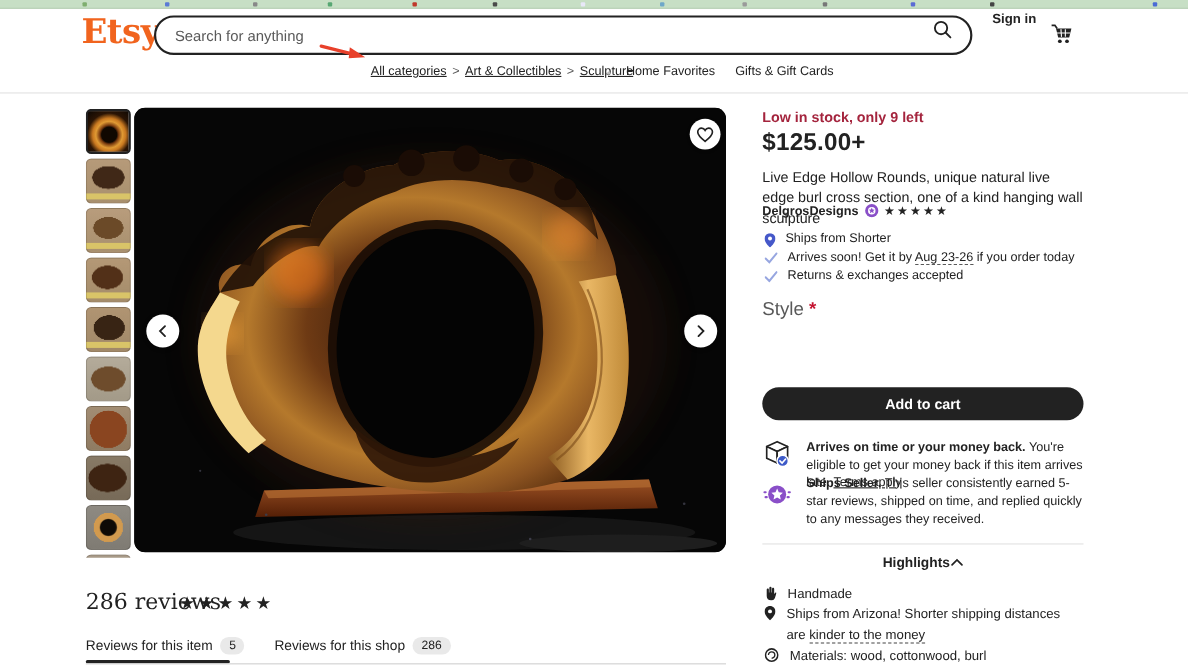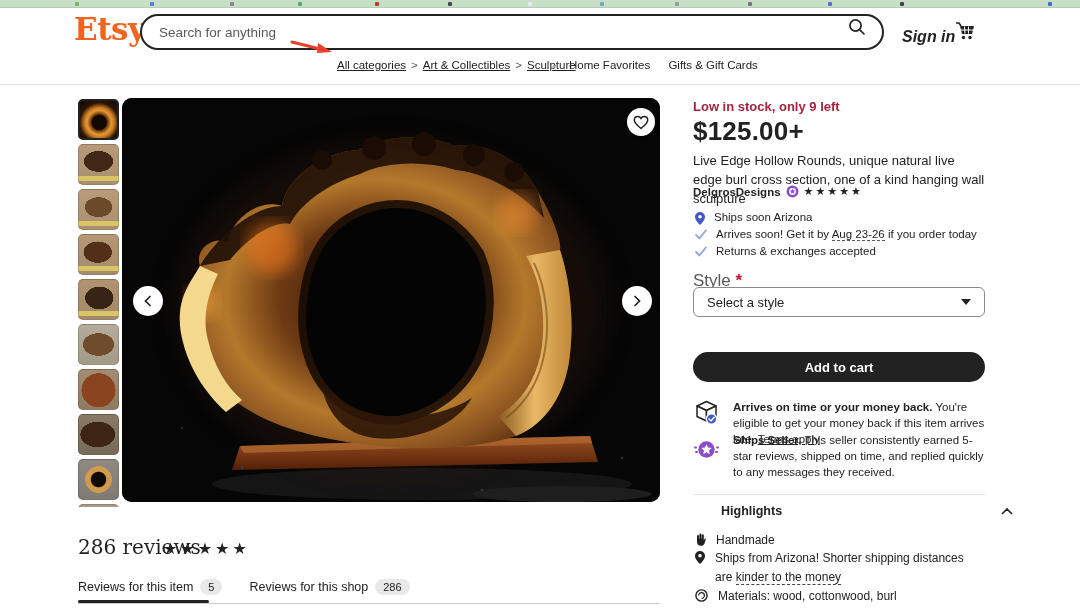--- a/index.html
+++ b/index.html
@@ -10,21 +10,21 @@
   
   .bstrip { position:absolute; top:0; left:0; width:1080px; height:8px; background:#c7dfc5; border-bottom:1px solid #b7cfb5; }
   .bstrip i { position:absolute; top:2px; width:4px; height:4px; border-radius:1px; display:block; }
 
   
   .logo { position:absolute; left:74px; top:11px; font-family:"DejaVu Serif", serif; font-size:31px; font-weight:600; color:#F1641E; letter-spacing:-0.5px; cursor:pointer; }
   .search { position:absolute; left:140px; top:14px; width:744px; height:36px; border:2px solid #222; border-radius:20px; background:#fff; display:flex; padding:0 14px 0 17px; }
   .search input { flex:1; border:none; outline:none; font-size:13.5px; color:#222; background:transparent; font-family:inherit; }
   .search input::placeholder { color:#595959; }
   .search-ic { width:22px; height:22px; display:flex; align-items:center; justify-content:center; cursor:pointer; }
-  .signin { position:absolute; left:902px; top:28px; font-size:16px; font-weight:700; color:#222; cursor:pointer;font-style:italic; }
+  .signin { position:absolute; left:902px; top:10px; font-size:12px; font-weight:700; color:#222; cursor:pointer; }
   .cart { position:absolute; left:954px; top:20px; width:22px; height:22px; cursor:pointer; }
   .red-arrow { position:absolute; left:289px; top:39px; width:46px; height:16px; pointer-events:none; }
 
   
   .crumbs { position:absolute; left:337px; top:59px; font-size:11.5px; color:#222; white-space:nowrap; }
   .crumbs a { color:#222; text-decoration:underline; cursor:pointer; }
   .crumbs .sep { color:#595959; margin:0 5px; text-decoration:none; }
   .dotsep { position:absolute; left:552px; top:65px; width:3px; height:3px; border-radius:50%; background:#bbb; }
   .nav2 { position:absolute; left:569px; top:59px; font-size:11.5px; color:#222; white-space:nowrap; }
   .nav2 span { cursor:pointer; }
@@ -46,41 +46,41 @@
   .t9{background:radial-gradient(circle at 50% 50%, #0e0a06 0 26%, #d29a4e 30% 48%, transparent 49%), linear-gradient(#8e8a82,#7f7b73);}
   .t10{background:#a89a88;}
 
   .photo { position:absolute; left:122px; top:98px; width:538px; height:404px; border-radius:10px; overflow:hidden; background:#060606; cursor:pointer; }
   .circ-btn { position:absolute; width:30px; height:30px; border-radius:50%; background:#fff; box-shadow:0 1px 4px rgba(0,0,0,.35); display:flex; align-items:center; justify-content:center; cursor:pointer; }
   .heart-btn { position:absolute; left:627px; top:108px; width:28px; height:28px; border-radius:50%; background:#fff; box-shadow:0 1px 3px rgba(0,0,0,.3); display:flex; align-items:center; justify-content:center; cursor:pointer; }
   .prev { left:133px; top:286px; } .next { left:622px; top:286px; }
 
   
   .stock { position:absolute; left:693px; top:99px; font-size:13px; font-weight:700; color:#A4243D; }
-  .price { position:absolute; left:693px; top:116px; font-size:26px; font-weight:700; color:#222; letter-spacing:.2px; }
+  .price { position:absolute; left:693px; top:116px; font-size:22px; font-weight:700; color:#222; letter-spacing:.2px; }
   .ptitle { position:absolute; left:693px; top:151px; width:294px; font-size:13px; line-height:1.48; color:#222; }
   .seller { position:absolute; left:693px; top:185px; display:flex; align-items:flex-end; gap:5px; }
   .seller .name { font-size:11.5px; font-weight:700; cursor:pointer; }
   .seller .stars { font-size:11px; letter-spacing:2px; color:#222; }
   .shiprow { position:absolute; left:695px; display:flex; align-items:flex-start; gap:9px; font-size:11.5px; color:#222; }
   .shiprow .ic { flex:0 0 auto; margin-top:1px; }
   .s1{top:211px;} .s2{top:228px;} .s3{top:245px;}
   .dotted { border-bottom:1px dashed #595959; }
   .style-lab { position:absolute; left:693px; top:271px; font-size:17px; color:#595959; }
   .style-lab .req { color:#c4122f; font-weight:700; }
   .select { position:absolute; left:693px; top:287px; width:292px; height:30px; border:1px solid #8a8a8a; border-radius:6px; background:#fff; display:flex; align-items:center; justify-content:space-between; padding:0 13px; font-size:13px; color:#222; cursor:pointer; }
   .atc { position:absolute; left:693px; top:352px; width:292px; height:30px; border:none; border-radius:17px; background:#222; color:#fff; font-size:13px; font-weight:700; font-family:inherit; cursor:pointer; }
   .g-ic { position:absolute; left:693px; width:27px; height:27px; }
   .g1i{top:399px;} .g2i{top:436px;}
   .g-tx { position:absolute; left:733px; width:254px; font-size:11.5px; line-height:1.38; color:#222; }
   .g1t{top:400px;} .g2t{top:433px;}
   .g-tx .b { font-weight:700; }
   .g-tx a { color:#222; text-decoration:underline; cursor:pointer; }
   .hl-div { position:absolute; left:693px; top:494px; width:292px; height:1px; background:#e2e2e2; }
-  .hl-head { position:absolute; left:693px; top:504px; width:292px; display:flex; justify-content:space-between; align-items:center; cursor:pointer;margin-left:28px; }
+  .hl-head { position:absolute; left:693px; top:504px; width:292px; display:flex; justify-content:center; align-items:center; cursor:pointer; }
   .hl-head .t { font-size:12.5px; font-weight:700; color:#222; }
   .hl-item { position:absolute; left:695px; display:flex; align-items:flex-start; gap:10px; font-size:12px; line-height:1.55; color:#222; width:288px; }
   .hl-item .ic { flex:0 0 auto; margin-top:2px; }
   .h1{top:531px;} .h2{top:549px;} .h3{top:587px;}
   .hl-item .dlink { border-bottom:1px dashed #444; cursor:pointer; }
 
   
   .rev-sum { position:absolute; left:78px; top:535px; font-family:"DejaVu Serif", serif; font-size:20px; color:#222;text-align:center; }
   .rev-stars { position:absolute; left:163px; top:539px; font-size:16px; letter-spacing:3px; color:#222; }
   .tabs { position:absolute; left:78px; top:579px; display:flex; gap:27px; align-items:center; }
@@ -241,42 +241,36 @@
         <path d="M6.5,3.6 L7.3,5.4 L9.2,5.6 L7.8,6.9 L8.2,8.8 L6.5,7.8 L4.8,8.8 L5.2,6.9 L3.8,5.6 L5.7,5.4 Z" fill="#8A4FC8"></path>
       </svg>
     <span class="stars">★★★★★</span>
   </div>
 
   <div class="shiprow s1">
     <svg class="ic" width="10" height="13" viewBox="0 0 10 13">
         <path d="M5,0 C2.2,0 0,2.2 0,5 C0,8.6 5,13 5,13 S10,8.6 10,5 C10,2.2 7.8,0 5,0 Z" fill="#4558C9"></path>
         <circle cx="5" cy="4.8" r="1.8" fill="#fff"></circle>
       </svg>
-    <span>Ships soon Arizona</span>
+    <span>Ships from Shorter</span>
   </div>
   <div class="shiprow s2">
     <svg class="ic" width="12" height="11" viewBox="0 0 12 11">
         <polyline points="1,6 4.4,9.4 11,1.4" fill="none" stroke="#97A6E0" stroke-width="1.8" stroke-linecap="round"></polyline>
       </svg>
     <span><span>Arrives soon! Get it by </span><span class="dotted">Aug 23-26</span><span> if you order today</span></span>
   </div>
   <div class="shiprow s3">
     <svg class="ic" width="12" height="11" viewBox="0 0 12 11">
         <polyline points="1,6 4.4,9.4 11,1.4" fill="none" stroke="#97A6E0" stroke-width="1.8" stroke-linecap="round"></polyline>
       </svg>
     <span>Returns &amp; exchanges accepted</span>
   </div>
 
   <div class="style-lab"><span>Style</span> <span class="req">*</span></div>
-  <div class="select">
-    <span>Select a style</span>
-    <svg width="10" height="6" viewBox="0 0 10 6">
-        <polygon points="0,0 10,0 5,6" fill="#222"></polygon>
-      </svg>
-  </div>
 
   <button class="atc">Add to cart</button>
 
   <svg class="g-ic g1i" viewBox="0 0 27 27">
     <polygon points="13.5,2.5 23,7 13.5,11.5 4,7" fill="#fff" stroke="#222" stroke-width="1.5" stroke-linejoin="round"></polygon>
     <polygon points="4,7 13.5,11.5 13.5,22 4,17.5" fill="#fff" stroke="#222" stroke-width="1.5" stroke-linejoin="round"></polygon>
     <polygon points="23,7 13.5,11.5 13.5,22 23,17.5" fill="#fff" stroke="#222" stroke-width="1.5" stroke-linejoin="round"></polygon>
     <circle cx="18.5" cy="20" r="5.2" fill="#3D5AC8" stroke="#fff" stroke-width="1.4"></circle>
     <polyline points="16,20 18,22 21.2,18.3" fill="none" stroke="#fff" stroke-width="1.5" stroke-linecap="round"></polyline>
   </svg>

